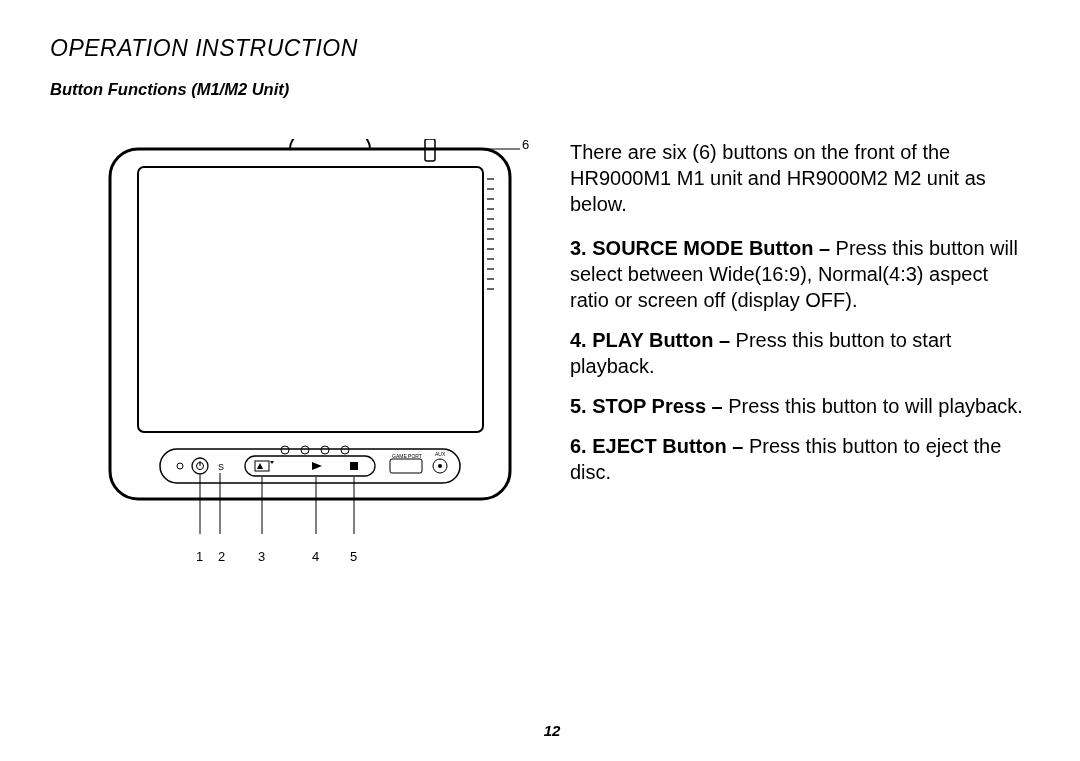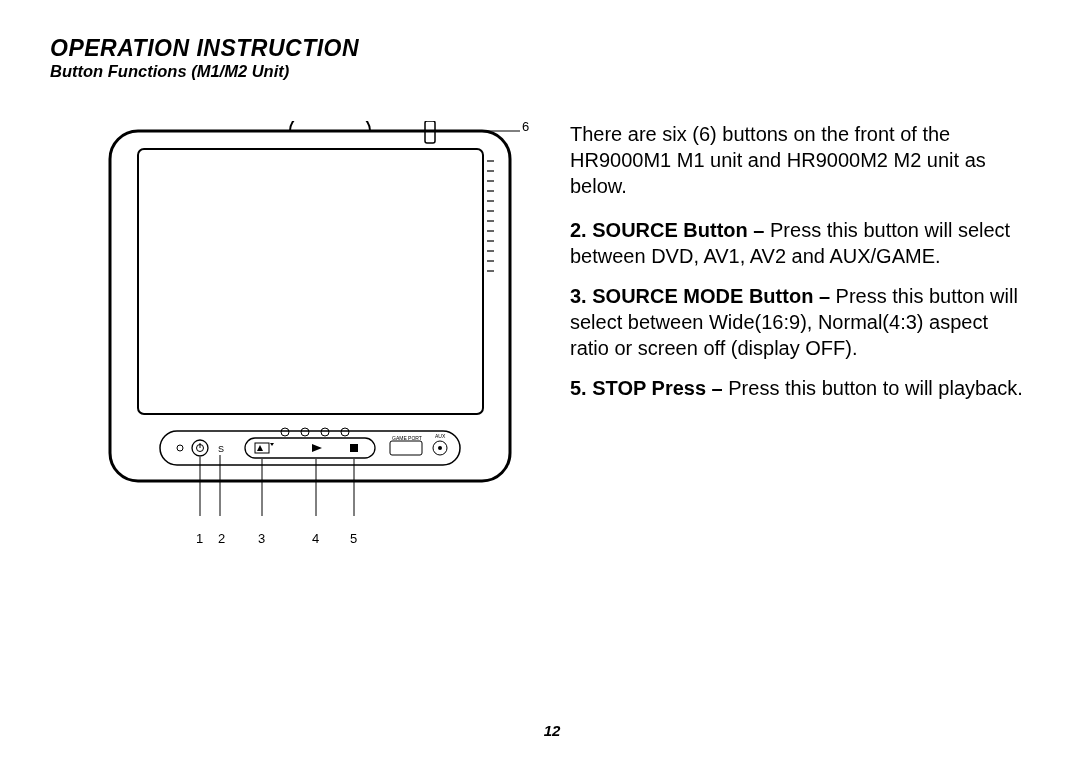--- a/index.html
+++ b/index.html
@@ -6,28 +6,28 @@
   html, body { width: 1080px; height: 761px; background: #fff; font-family: Arial, Helvetica, sans-serif; color: #000; }
   .page {
     width: 1080px;
     height: 761px;
     padding: 35px 50px 20px 50px;
     position: relative;
   }
   .title {
     font-size: 23px;
     font-style: italic;
-    font-weight: bold;
+    font-weight: normal;
     letter-spacing: 0.5px;
   }
   .subtitle {
     font-size: 16.5px;
     font-style: italic;
     font-weight: bold;
-    margin-top: 0;
+    margin-top: 18px;
   }
   .content {
     display: flex;
     margin-top: 40px;
     gap: 60px;
   }
   .diagram-col {
     width: 460px;
     position: relative;
   }
@@ -154,22 +154,23 @@
       <span class="bottom-nums" style="left:146px">1</span>
       <span class="bottom-nums" style="left:168px">2</span>
       <span class="bottom-nums" style="left:208px">3</span>
       <span class="bottom-nums" style="left:262px">4</span>
       <span class="bottom-nums" style="left:300px">5</span>
     </div>
 
     <div class="text-col">
       <p class="intro">There are six (6) buttons on the front of the HR9000M1 M1 unit and HR9000M2 M2 unit as below.</p>
       <ol class="item-list">
-        <li><span class="b">2.</span> <span class="b">SOURCE Button –</span><span> Press this button will select between DVD, AV1, AV2 and AUX/GAME.</span></li>
         <li><span class="b">3.</span> <span class="b">SOURCE MODE Button –</span><span> Press this button will select between Wide(16:9), Normal(4:3) aspect ratio or screen off (display OFF).</span></li>
+        <li><span class="b">4.</span> <span class="b">PLAY Button –</span><span> Press this button to start playback.</span></li>
         <li><span class="b">5.</span> <span class="b">STOP Press –</span><span> Press this button to will playback.</span></li>
+        <li><span class="b">6.</span> <span class="b">EJECT Button –</span><span> Press this button to eject the disc.</span></li>
       </ol>
     </div>
 
   </div>
 
   <div class="page-num">12</div>
 </div>
 
 </body></html>

